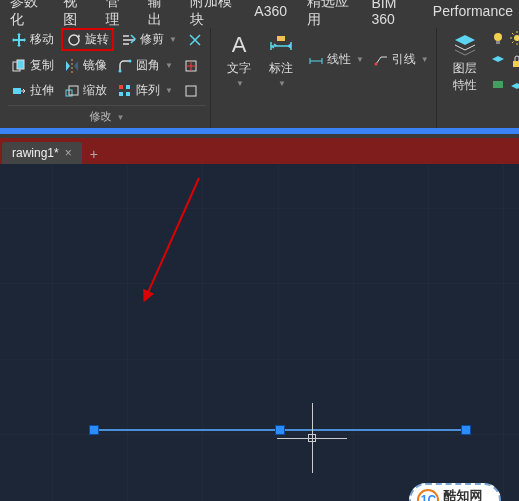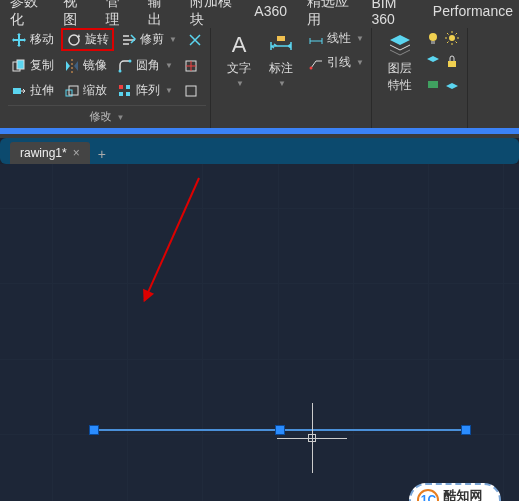--- a/index.html
+++ b/index.html
@@ -10,21 +10,21 @@
 .panel { display: flex; flex-direction: column; border-right: 1px solid #2a2a2a; padding: 0 4px 2px 4px; }
 .panel-body { display: flex; flex-direction: column; gap: 4px; }
 .panel-row { display: flex; gap: 4px; align-items: center; }
 .tool { display: flex; align-items: center; gap: 3px; color: #ddd; font-size: 12px; cursor: pointer; padding: 2px 3px; white-space: nowrap; }
 .icn { display: inline-block; width: 16px; height: 16px; position: relative; flex-shrink: 0; }
 .rotate-hl { border: 2px solid #d00; padding: 1px 3px; }
 .bigtool { display: flex; flex-direction: column; align-items: center; color: #ddd; font-size: 12px; gap: 2px; padding: 2px 4px; cursor: pointer; }
 .bigicn { width: 28px; height: 28px; position: relative; }
 .panel-title { color: #bbb; font-size: 11px; text-align: center; padding: 3px 0 2px 0; border-top: 1px solid #4a4a4a; margin-top: 4px; }
 .dd { color: #888; font-size: 8px; margin-left: 2px; }
-.tabs { display: flex; background: #0c4a6e; height: 26px; align-items: flex-end; padding-left: 10px; border-radius: 6px; }
+.tabs { display: flex; background: #7f1d1d; height: 26px; align-items: flex-end; padding-left: 2px; }
 .tab { display: flex; align-items: center; background: #444; color: #eee; font-size: 12px; padding: 4px 10px; border-radius: 3px 3px 0 0; gap: 6px; }
 .tab-add { color: #aaa; font-size: 14px; padding: 2px 8px; cursor: pointer; }
 .canvas { position: relative; width: 519px; height: 365px; background: #1d2637; }
 .gridv, .gridh { position: absolute; background: #202a3b; }
 .gridv { width: 1px; top: 0; bottom: 0; }
 .gridh { height: 1px; left: 0; right: 0; }
 .arrow-line { position: absolute; width: 2px; height: 134px; background: #d00; top: 14px; left: 198px; transform-origin: top center; transform: rotate(24deg); }
 .arrow-line::after { content: ""; position: absolute; bottom: -2px; left: -5px; width: 0; height: 0; border-left: 6px solid transparent; border-right: 6px solid transparent; border-top: 12px solid #d00; }
 .sel-line { position: absolute; height: 2px; background: #4a90d9; top: 265px; left: 92px; width: 375px; }
 .grip { position: absolute; width: 10px; height: 10px; background: #2a8cff; border: 1px solid #0a4a9a; transform: translate(-50%, -50%); }
@@ -162,21 +162,21 @@
         <span class="dd">▼</span>
       </div>
       <div class="bigtool">
         <span class="bigicn"><svg viewBox="0 0 28 28">
               <path d="M4 16h20M4 12v8M24 12v8M10 16l-3-2m-3 2l3 2m14-2l3-2m-3 2l3 2" stroke="#5bd5f0" stroke-width="1.5" fill="none"></path>
               <rect x="10" y="6" width="8" height="5" fill="#f0c050"></rect>
             </svg></span>
         <span>标注</span>
         <span class="dd">▼</span>
       </div>
-      <div style="display:flex;flex-direction:column;gap:3px;">
+      <div style="display:flex;flex-direction:row;gap:3px;justify-content:space-between;">
         <div class="tool">
           <span class="icn"><svg viewBox="0 0 16 16">
                 <path d="M2 10h12M2 7v6M14 7v6" stroke="#5bd5f0"></path>
               </svg></span>
           <span>线性</span>
           <span class="dd">▼</span>
         </div>
         <div class="tool">
           <span class="icn"><svg viewBox="0 0 16 16">
                 <path d="M3 13l5-7h6" stroke="#ddd" fill="none"></path>

